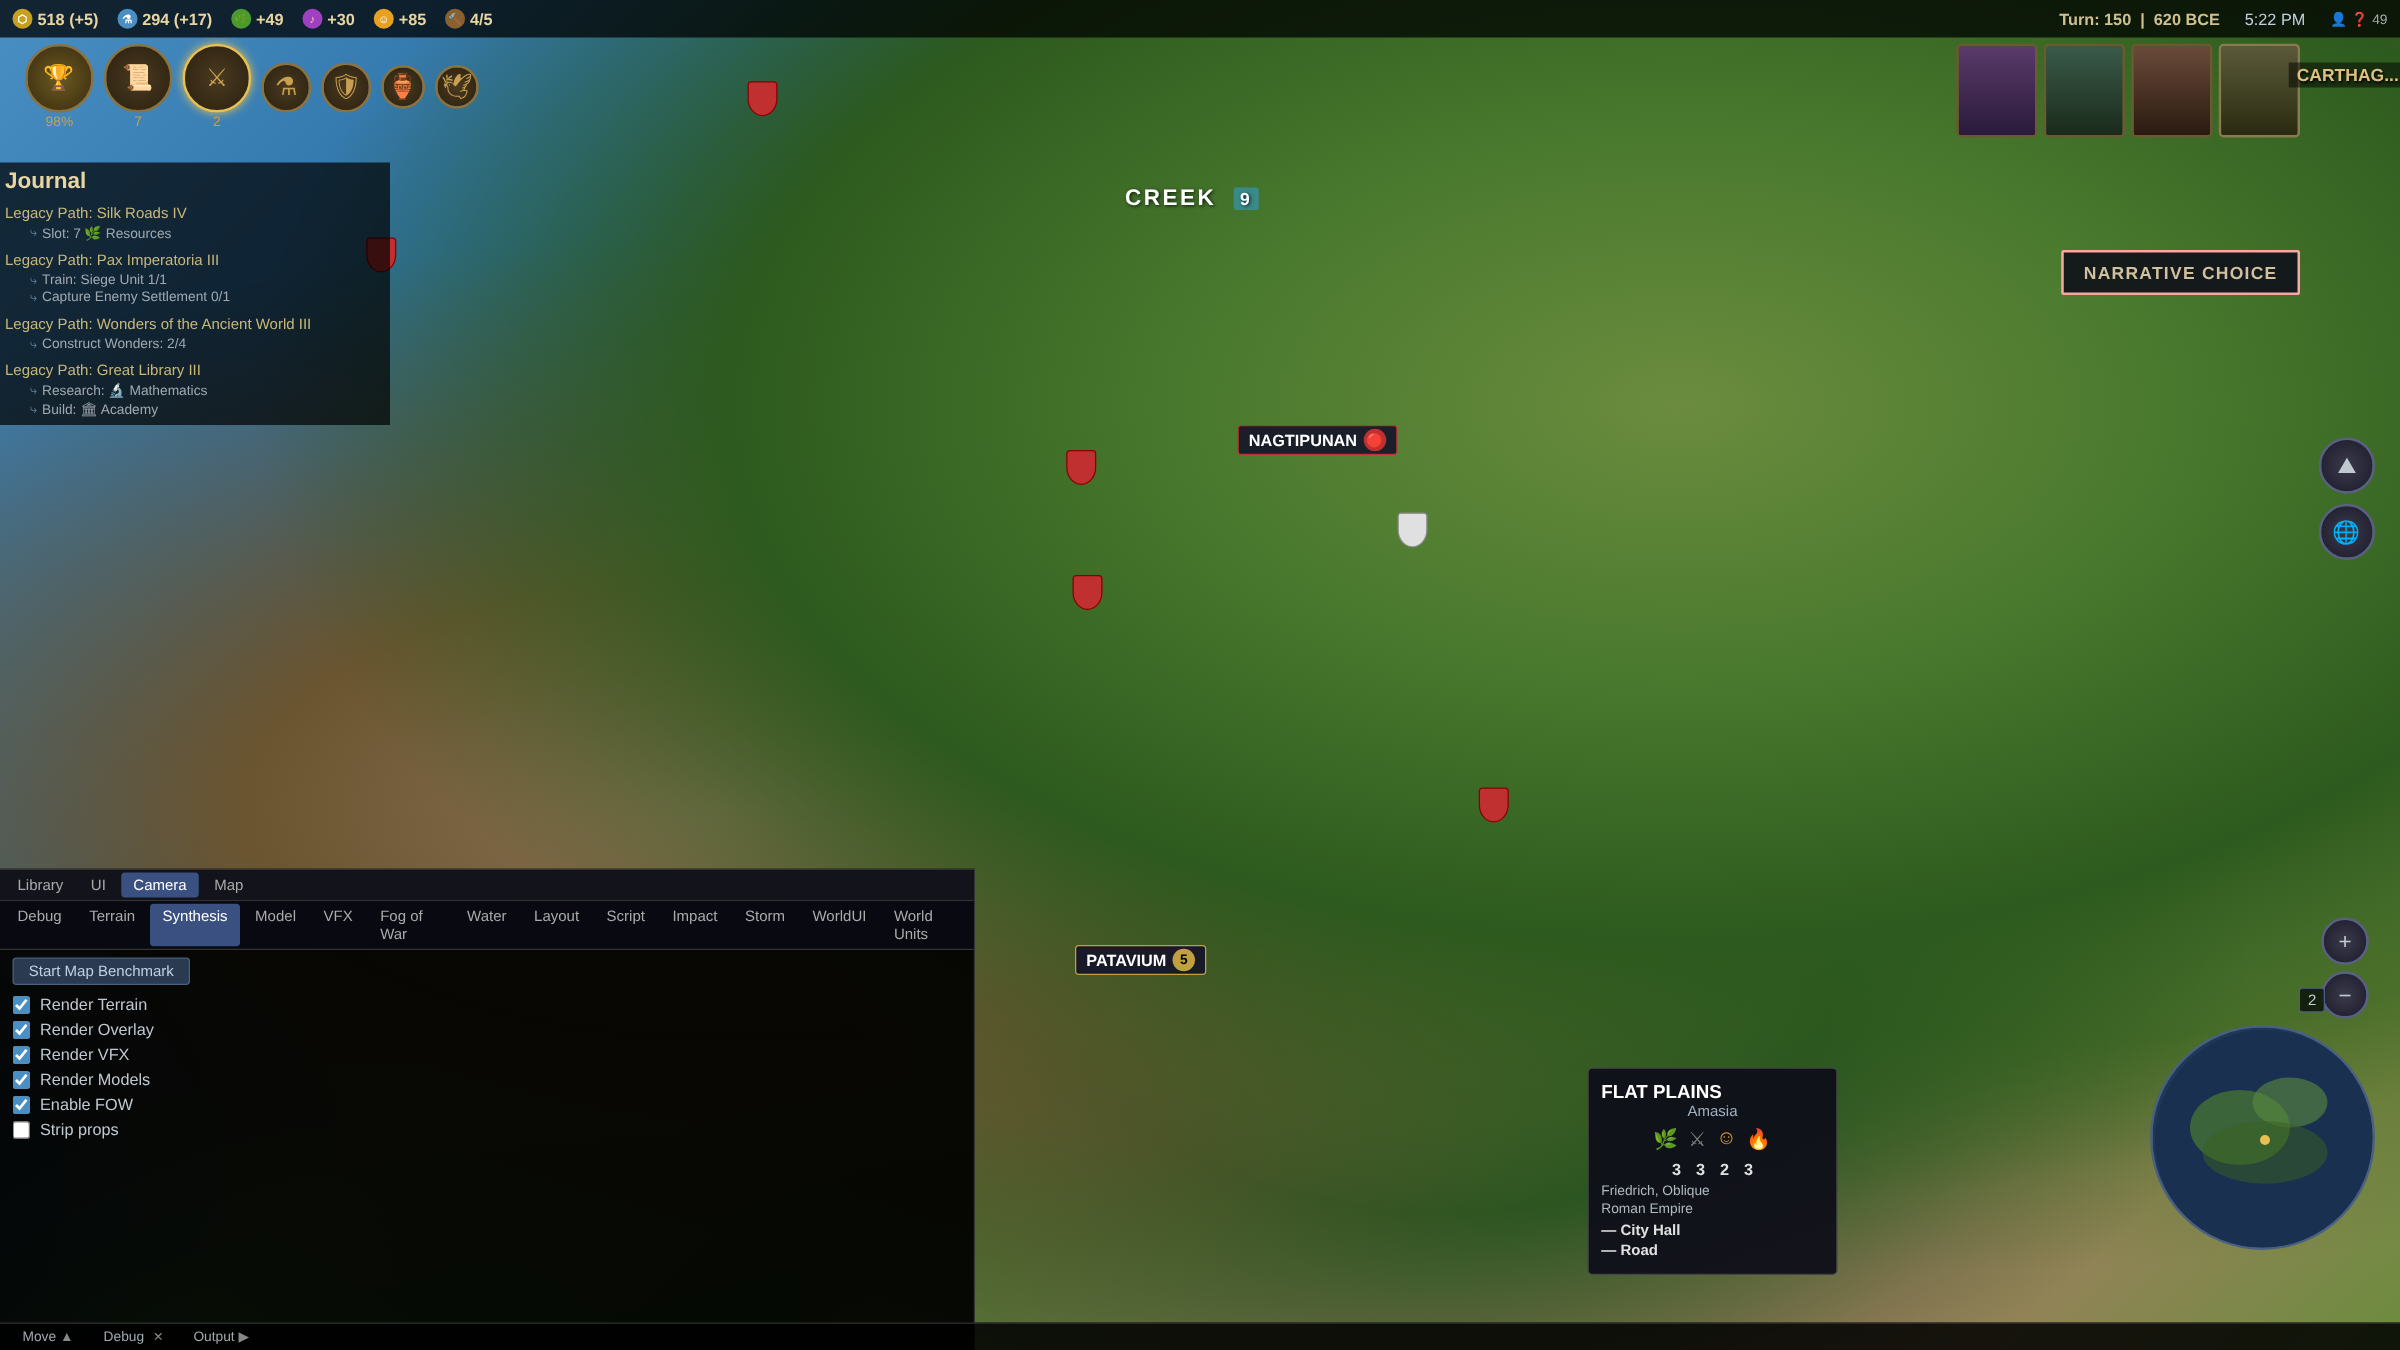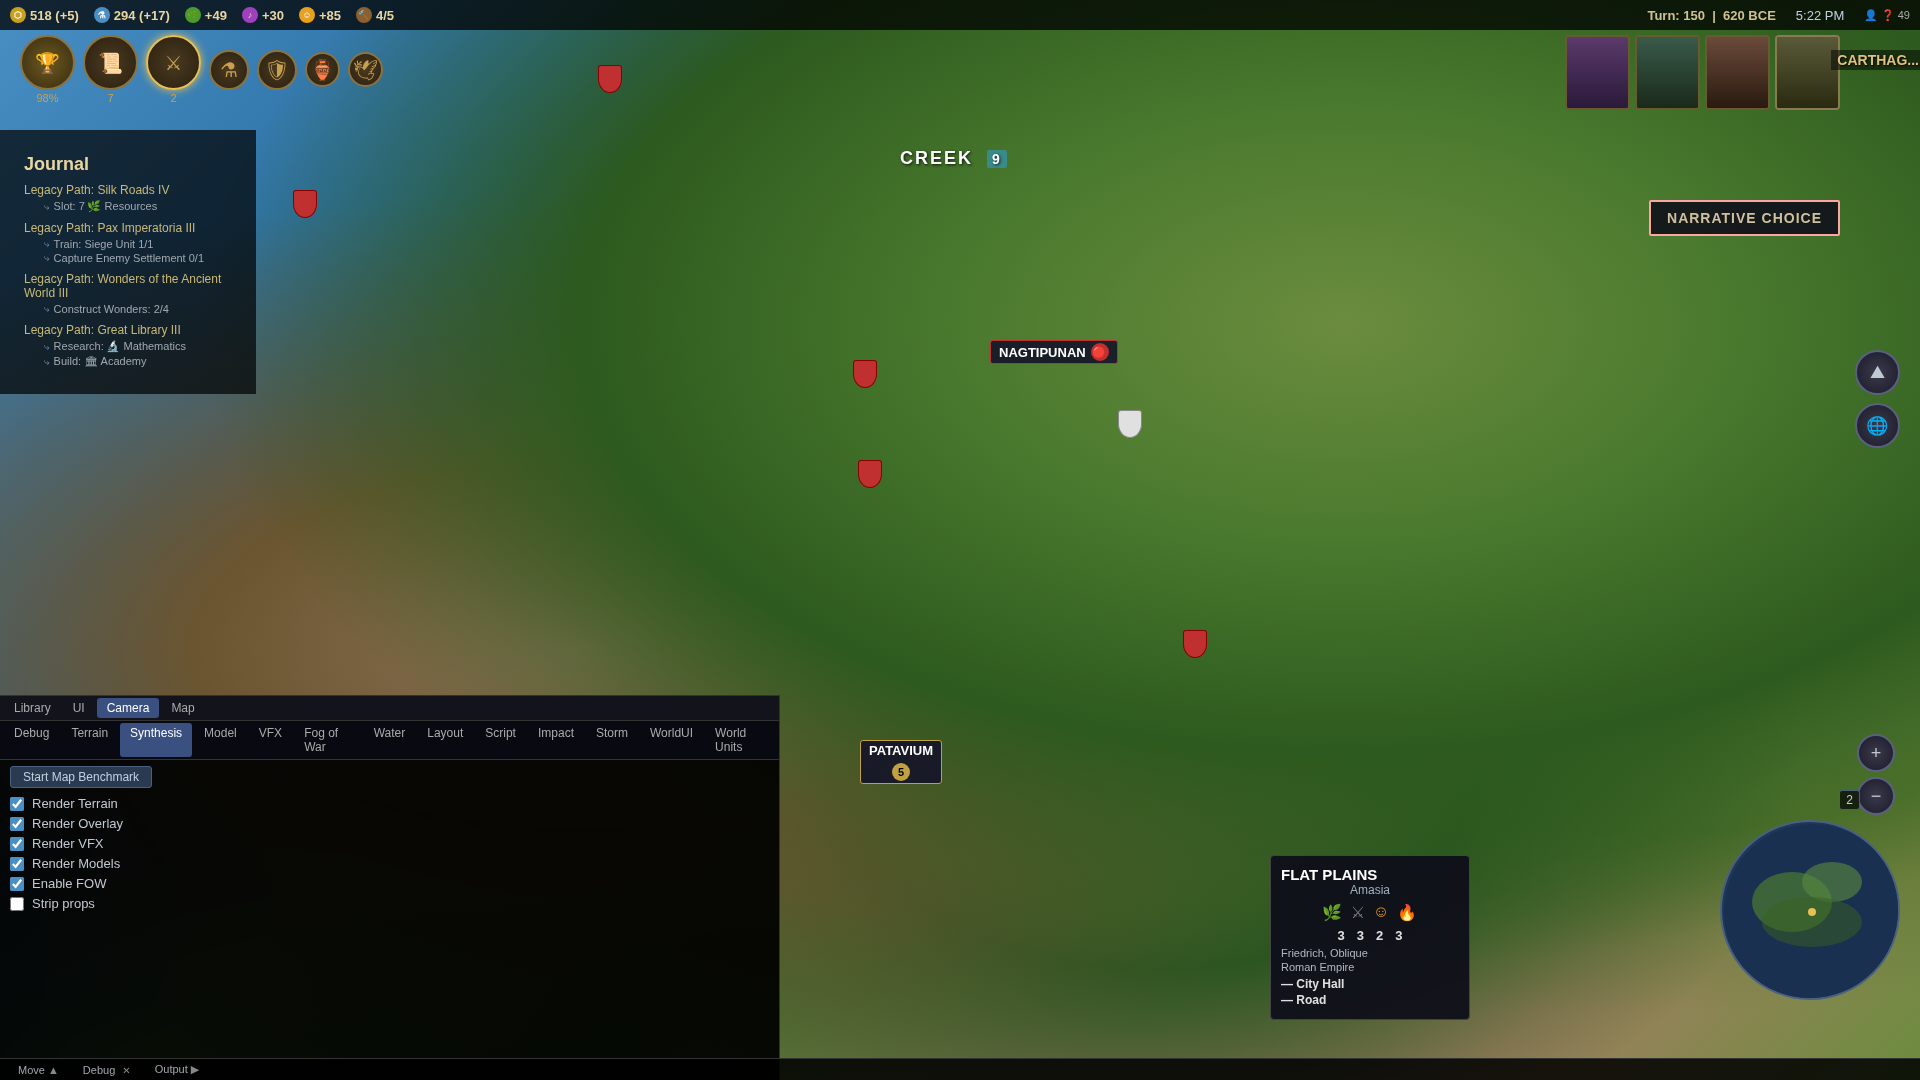--- a/index.html
+++ b/index.html
@@ -73,23 +73,23 @@
       gap: 20px;
       color: #e8d5a0;
       font-size: 13px;
     }
 
     
     #left-panel {
       position: absolute;
       top: 30px;
       left: 0;
-      width: 256px;
+      width: 312px;
       background: rgba(0,0,0,0.7);
-      padding: 24px;
+      padding: 4px;
       z-index: 90;
     }
 
     .journal-title {
       color: #e8d5a0;
       font-size: 18px;
       font-weight: bold;
       margin-bottom: 8px;
     }
 
@@ -648,21 +648,21 @@
     <span>Output</span>
     <span class="bottom-arrow">▶</span>
   </div>
 </div>
 
 <div class="city-label red-border" style="top:340px;left:990px;">
   <span>NAGTIPUNAN</span>
   <div class="city-population red">🔴</div>
 </div>
 
-<div class="city-label" style="top:740px;left:860px;flex-direction:column;">
+<div class="city-label" style="top:756px;left:860px;">
   <span>PATAVIUM</span>
   <div class="city-population">5</div>
 </div>
 
 <div class="creek-label" style="top:148px;left:900px;">
   CREEK &nbsp;<span style="background:#3a8a8a;padding:1px 5px;border-radius:2px;font-size:14px;">9</span>
 </div>
 
 <div id="info-panel">
   <div class="info-title">FLAT PLAINS</div>

